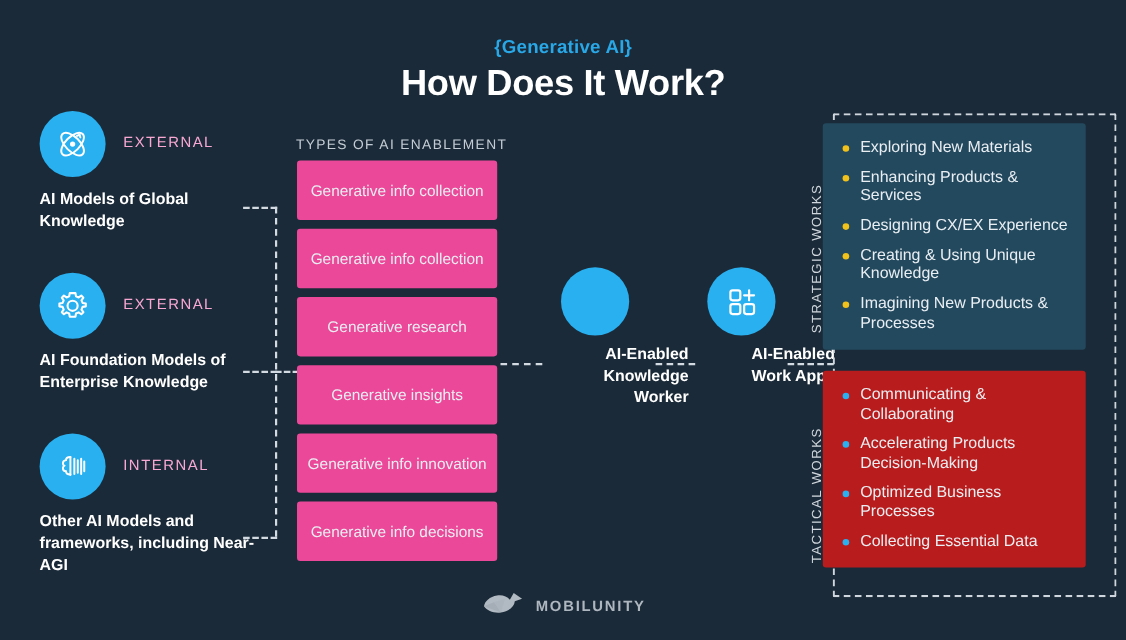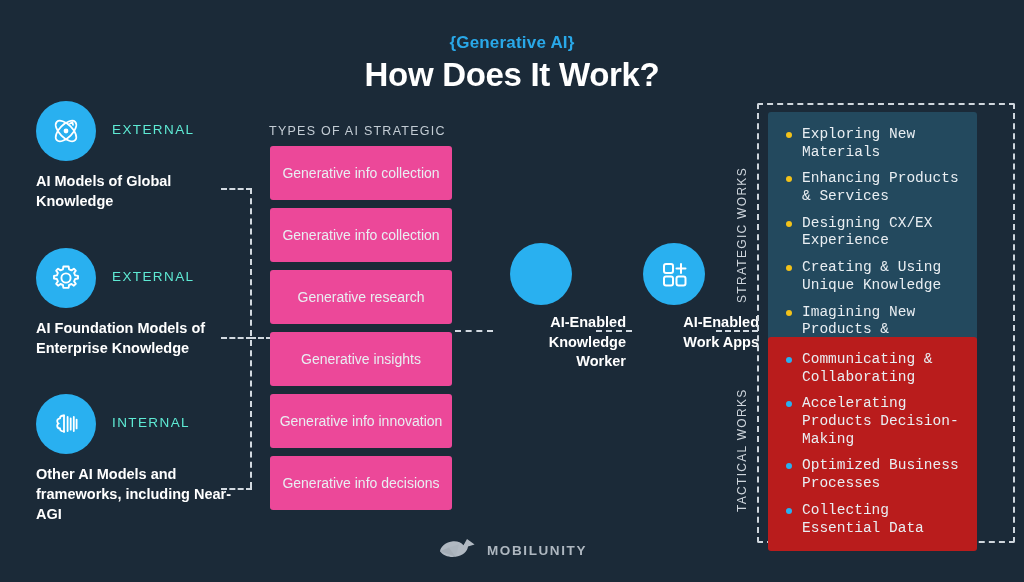--- a/index.html
+++ b/index.html
@@ -23,21 +23,21 @@
 
   
   .src{ position:absolute; left:36px; width:230px; }
   .src .circ{
     position:absolute; left:0; top:0; width:60px; height:60px;
     border-radius:50%; background:#29b0f0;
     display:flex; align-items:center; justify-content:center;
   }
   .src .kind{
     position:absolute; left:76px; top:21px;
-    color:#5eead4; font-size:13.5px; letter-spacing:1.4px;text-align:center;
+    color:#f9a8d4; font-size:13.5px; letter-spacing:1.4px;text-align:center;
   }
   .src .ttl{
     position:absolute; left:0; top:70px; width:210px;
     color:#ffffff; font-size:14.5px; font-weight:bold; line-height:1.38;
   }
 
   
   .mid-h{
     position:absolute; left:269px; top:124px;
     color:#c3ccd4; font-size:12.5px; letter-spacing:1.25px;
@@ -66,22 +66,22 @@
   .dashbox{
     position:absolute; left:757px; top:103px; width:258px; height:440px;
     border:2px dashed #cfd6dd; border-radius:2px;
   }
   .rotlbl{
     position:absolute; color:#cfd6dd; font-size:12px; letter-spacing:1.3px;
     writing-mode:vertical-rl; transform:rotate(180deg);
     text-align:center; white-space:nowrap;
   }
   .panel{
-    position:absolute; left:768px; width:209px;
-    background:#23495e; border-radius:3px; padding:14px 14px 14px 16px;font-family:Liberation Mono, monospace;
+    position:absolute; left:748px; width:239px;
+    background:#23495e; border-radius:3px; padding:14px 14px 14px 16px;
   }
   .panel.p2{ background:#b91c1c; }
   .bullet{
     position:relative; padding-left:18px; margin-bottom:9px;
     color:#e9eef2; font-size:14.5px; line-height:1.22;
   }
   .bullet:last-child{ margin-bottom:0; }
   .bullet::before{
     content:""; position:absolute; left:2px; top:6px;
     width:6px; height:6px; border-radius:50%; background:var(--bc);
@@ -142,21 +142,21 @@
     <div class="kind">INTERNAL</div>
     <div class="ttl">Other AI Models and frameworks, including Near-AGI</div>
   </div>
 
   <div class="dl v" style="left:250px; top:188px; height:300px;"></div>
   <div class="dl h" style="left:221px; top:188px; width:31px;"></div>
   <div class="dl h" style="left:221px; top:337px; width:31px;"></div>
   <div class="dl h" style="left:221px; top:488px; width:31px;"></div>
   <div class="dl h" style="left:250px; top:337px; width:22px;"></div>
 
-  <div class="mid-h">TYPES OF AI STRATEGIC</div>
+  <div class="mid-h">TYPES OF AI ENABLEMENT</div>
 
   <div class="ebox" style="top:146px">Generative info collection</div>
   <div class="ebox" style="top:208px">Generative info collection</div>
   <div class="ebox" style="top:270px">Generative research</div>
   <div class="ebox" style="top:332px">Generative insights</div>
   <div class="ebox" style="top:394px">Generative info innovation</div>
   <div class="ebox" style="top:456px">Generative info decisions</div>
 
   <div class="dl h" style="left:455px; top:330px; width:38px;"></div>
 

